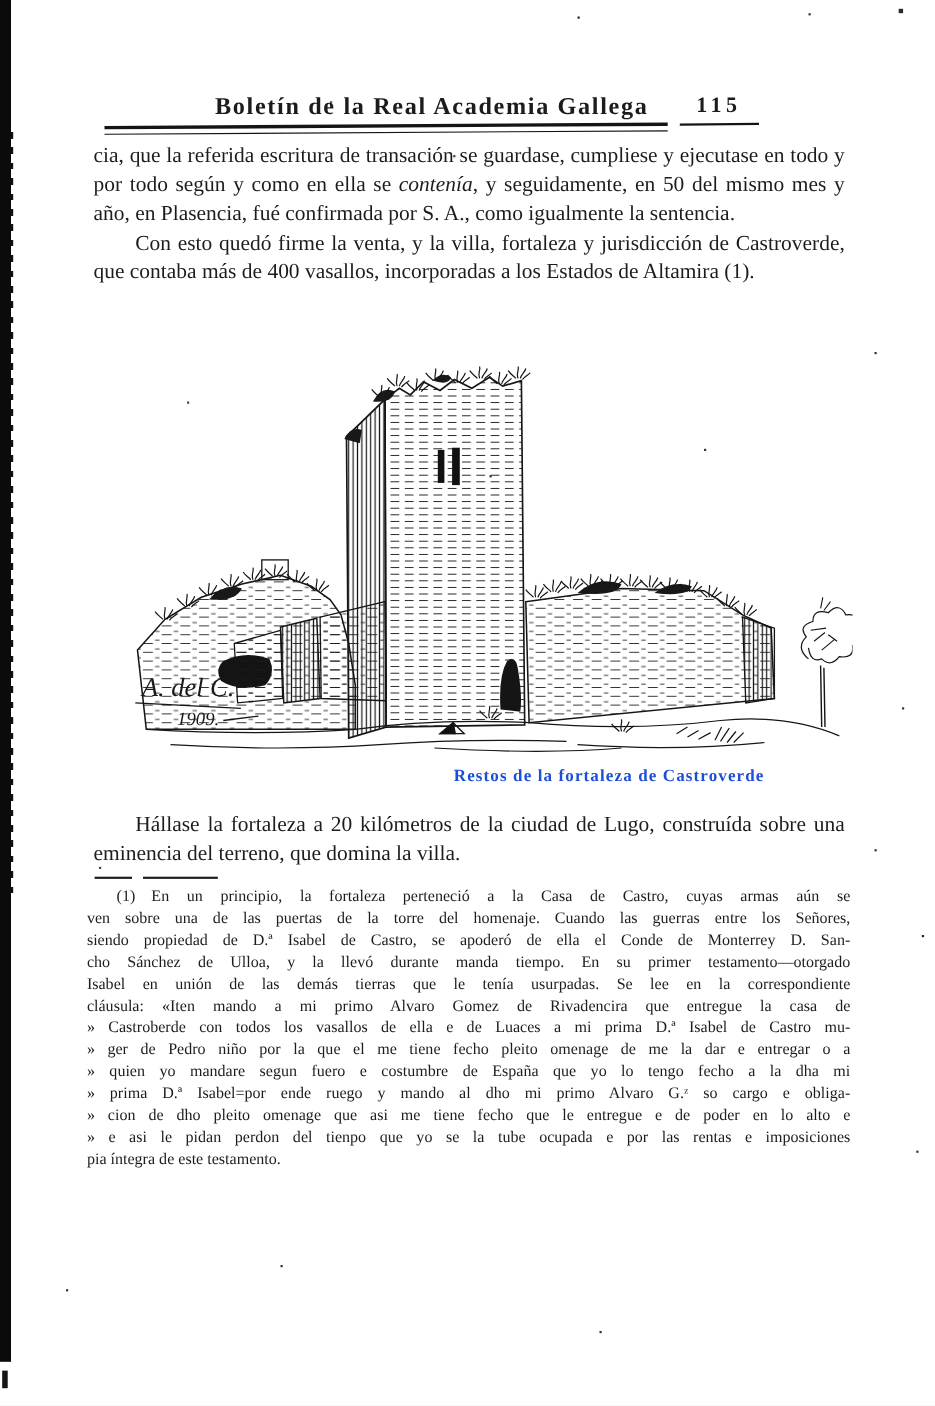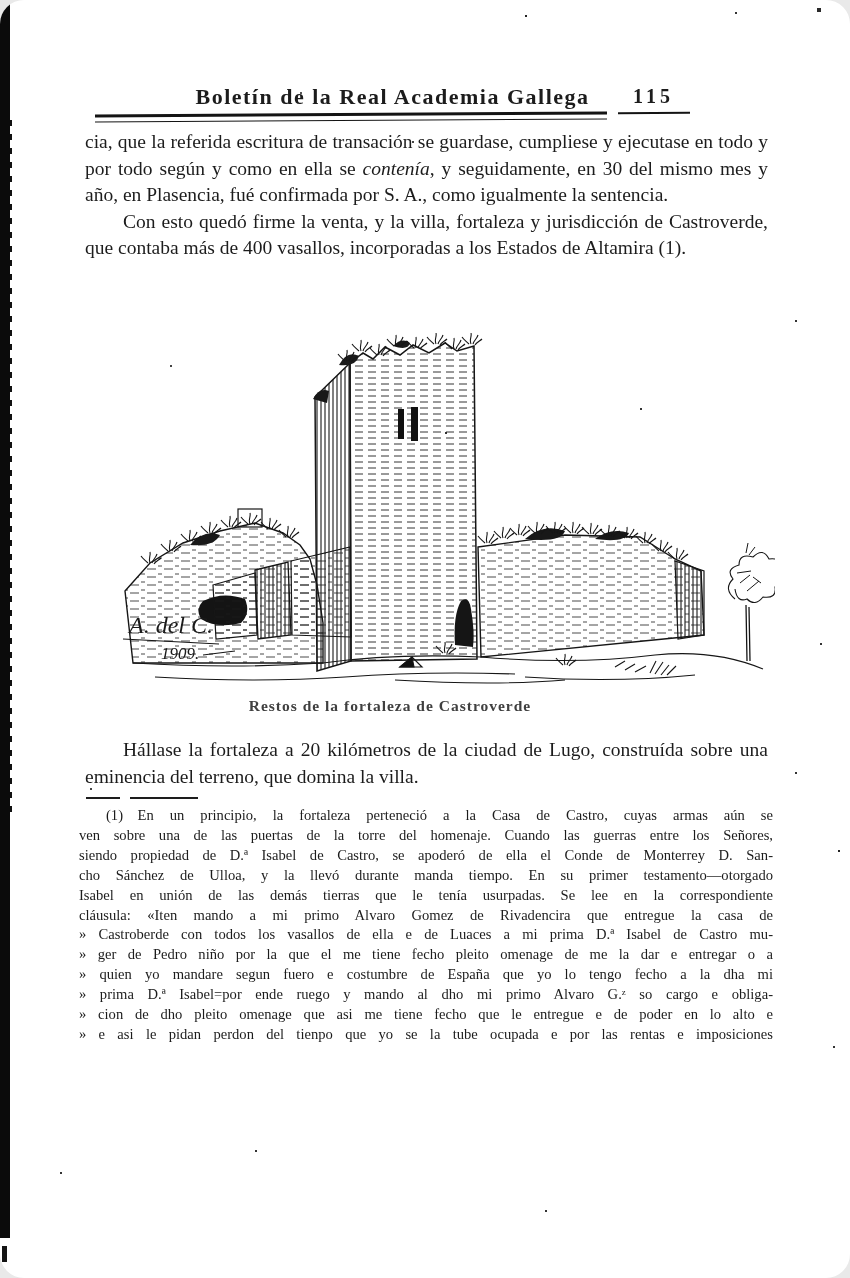--- a/index.html
+++ b/index.html
@@ -3,21 +3,20 @@
 <meta charset="utf-8">
 <style>
   html,body{margin:0;padding:0;background:#e9e9e9;}
   .page{
     position:relative;
     width:850px;height:1278px;
     background:#ffffff;
     overflow:hidden;
     font-family:"Liberation Serif", serif;
     color:#1c1c1c;
-    border-radius:24px;
   }
   
   .scan-bar{position:absolute;left:0;top:0;width:10px;height:1238px;background:#0b0b0b;}
   .scan-bar::after{content:"";position:absolute;right:-2px;top:120px;width:2px;height:700px;
     background:repeating-linear-gradient(#111 0 6px, transparent 6px 14px);}
   .scan-bar-frag{position:absolute;left:2px;top:1246px;width:5px;height:16px;background:#151515;}
   .speckles{position:absolute;left:0;top:0;width:2px;height:2px;background:transparent;
     box-shadow:525px 15px 0 0 #222, 818px 9px 0 1px #2a2a2a, 735px 12px 0 0 #333,
       412px 141px 0 0 #444, 300px 92px 0 0 #555, 795px 320px 0 0 #333,
       640px 408px 0 0 #333, 170px 365px 0 0 #444, 445px 432px 0 0 #333,
@@ -33,22 +32,22 @@
   .header-rule-short{position:absolute;top:112px;left:618px;width:72px;height:0;
     border-top:2px solid #141414;transform:rotate(-0.5deg);}
   
   .body-text{position:absolute;top:129px;left:85px;width:683px;
     font-size:19.5px;line-height:26.6px;text-align:justify;}
   .body-text p{margin:0;}
   .indent{text-indent:38px;}
   .italic{font-style:italic;}
   
   .figure{position:absolute;top:333px;left:95px;width:680px;height:352px;}
-  .caption{position:absolute;top:697px;left:85px;width:610px;text-align:center;
-    font-size:15.5px;font-weight:bold;letter-spacing:1px;color:#404040;}
+  .caption{position:absolute;top:697px;left:85px;width:610px;text-align:right;
+    font-size:15.5px;font-weight:bold;letter-spacing:1px;color:#1d4ed8;}
   .p3-block{position:absolute;top:736px;left:85px;width:683px;
     font-size:19.5px;line-height:27px;text-align:justify;}
   .p3-block p{margin:0;}
   
   .fn-rule{position:absolute;top:797px;left:86px;width:112px;height:2px;
     background:linear-gradient(to right,#1d1d1d 0 34px,transparent 34px 44px,#1d1d1d 44px 112px);}
   .footnote{position:absolute;top:806px;left:79px;width:694px;
     font-size:14.6px;line-height:19.9px;}
   .fn-line{text-align:justify;text-align-last:justify;}
   .fn-line:first-child{text-indent:27px;}
@@ -66,21 +65,21 @@
   <div class="speckles"></div>
 
   <div class="header">
     <span class="header-title">Boletín de la Real Academia Gallega</span>
     <span class="page-number">115</span>
   </div>
   <div class="header-rule"></div>
   <div class="header-rule-short"></div>
 
   <div class="body-text">
-    <p><span>cia, que la referida escritura de transación se guardase, cumpliese y ejecutase en todo y por todo según y como en ella se </span><span class="italic">contenía</span><span>, y seguidamente, en 30 del mismo mes y año, en Plasencia, fué confirmada por S. A., como igualmente la sentencia.</span></p>
+    <p><span>cia, que la referida escritura de transación se guardase, cumpliese y ejecutase en todo y por todo según y como en ella se </span><span class="italic">contenía</span><span>, y seguidamente, en 50 del mismo mes y año, en Plasencia, fué confirmada por S. A., como igualmente la sentencia.</span></p>
     <p class="indent">Con esto quedó firme la venta, y la villa, fortaleza y jurisdicción de Castroverde, que contaba más de 400 vasallos, incorporadas a los Estados de Altamira (1).</p>
   </div>
 
   <div class="figure">
     <svg viewBox="0 0 680 352" width="680" height="352">
       <defs>
         <pattern id="hh" width="13" height="6" patternUnits="userSpaceOnUse">
           <path d="M0,3 h8" stroke="#1c1c1c" stroke-width="0.9" fill="none"></path>
         </pattern>
         <pattern id="hh2" width="17" height="8" patternUnits="userSpaceOnUse">
@@ -196,15 +195,16 @@
       <div class="fn-line">siendo propiedad de D.ª Isabel de Castro, se apoderó de ella el Conde de Monterrey D. San-</div>
       <div class="fn-line">cho Sánchez de Ulloa, y la llevó durante manda tiempo. En su primer testamento—otorgado</div>
       <div class="fn-line">Isabel en unión de las demás tierras que le tenía usurpadas. Se lee en la correspondiente</div>
       <div class="fn-line">cláusula: «Iten mando a mi primo Alvaro Gomez de Rivadencira que entregue la casa de</div>
       <div class="fn-line">» Castroberde con todos los vasallos de ella e de Luaces a mi prima D.ª Isabel de Castro mu-</div>
       <div class="fn-line">» ger de Pedro niño por la que el me tiene fecho pleito omenage de me la dar e entregar o a</div>
       <div class="fn-line">» quien yo mandare segun fuero e costumbre de España que yo lo tengo fecho a la dha mi</div>
       <div class="fn-line">» prima D.ª Isabel=por ende ruego y mando al dho mi primo Alvaro G.ᶻ so cargo e obliga-</div>
       <div class="fn-line">» cion de dho pleito omenage que asi me tiene fecho que le entregue e de poder en lo alto e</div>
       <div class="fn-line">» e asi le pidan perdon del tienpo que yo se la tube ocupada e por las rentas e imposiciones</div>
+      <div class="fn-line fn-last">pia íntegra de este testamento.</div>
     </div>
 
 </div>
 
 </body></html>

